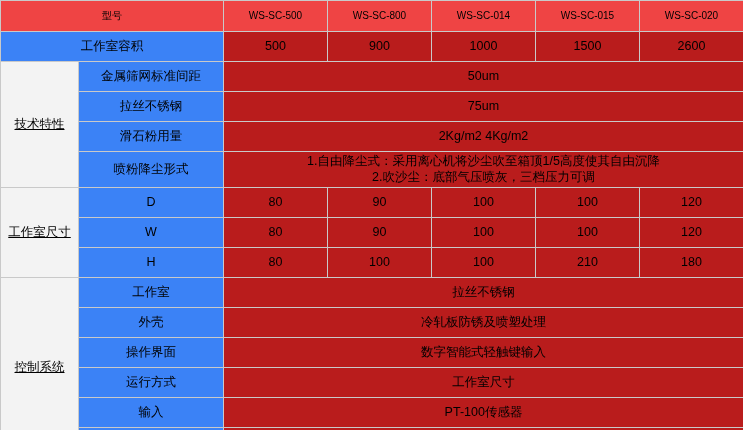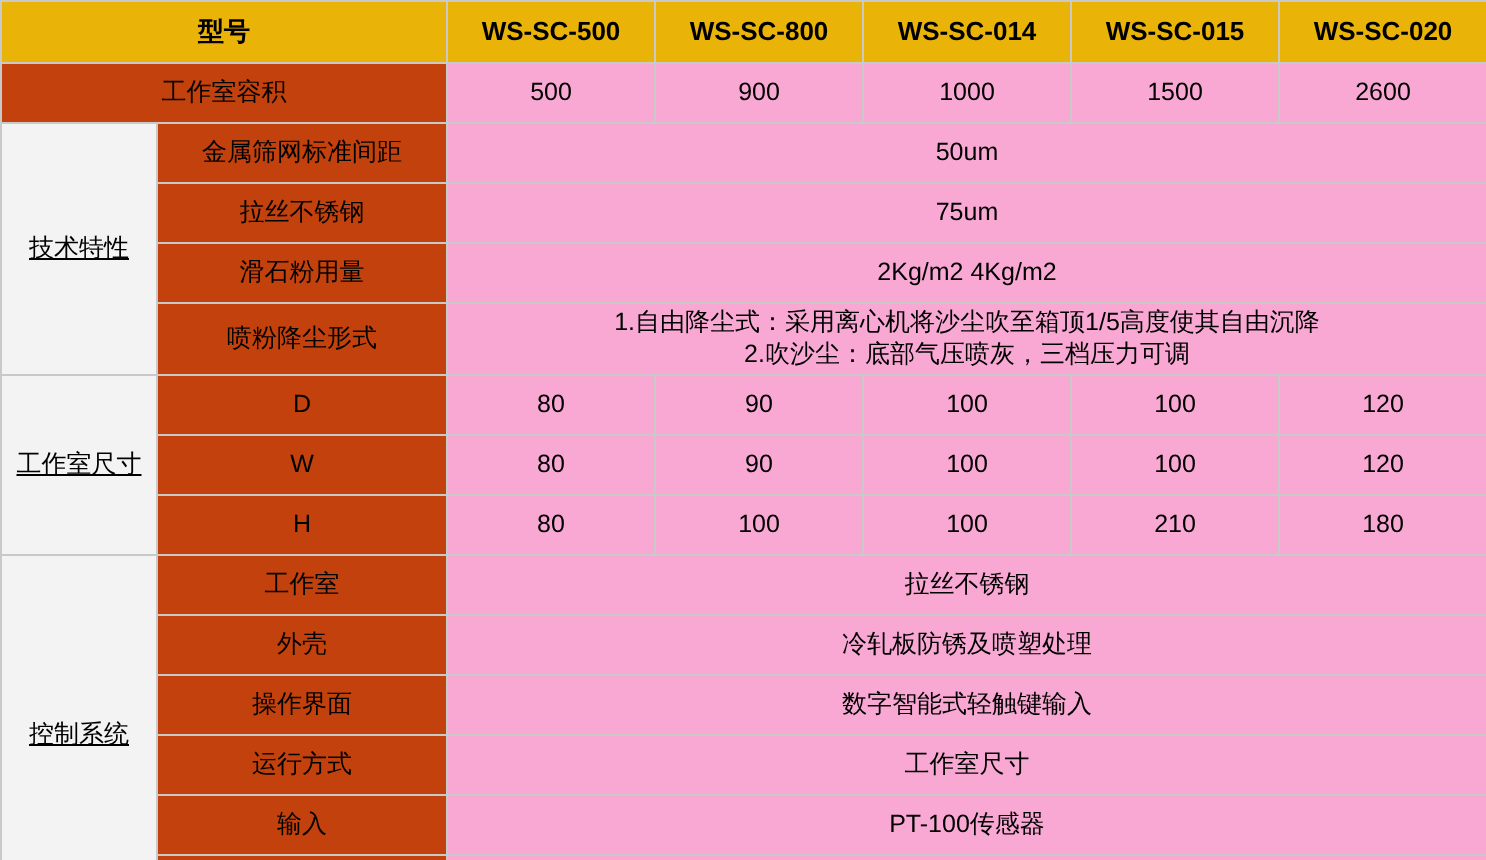--- a/index.html
+++ b/index.html
@@ -26,39 +26,39 @@
   #spec-table col.c-val   { width: 104px; }
   #spec-table th, #spec-table td {
     border: 1px solid #c9c9c9;
     text-align: center;
     vertical-align: middle;
     padding: 2px 3px;
     line-height: 1.25;
     white-space: nowrap;
   }
   #spec-table thead th {
-    background: #eab308;
-    font-weight: bold;
-    font-size: 13px;
+    background: #ef4444;
+    font-weight: normal;
+    font-size: 10px;
     height: 26px;
   }
   #spec-table tbody td {
     height: 25px;
   }
   .group-cell {
     background: #f3f3f3;
     font-weight: normal;
     text-decoration: underline;
   }
   .item-cell {
-    background: #c2410c;
+    background: #3b82f6;
     margin-left: 24px;
   }
   .val-cell {
-    background: #f9a8d4;
+    background: #b91c1c;
   }
   .multiline {
     white-space: normal;
     line-height: 1.45;
     padding: 3px 6px;
   }
 </style>
 </head>
 <body>
 

